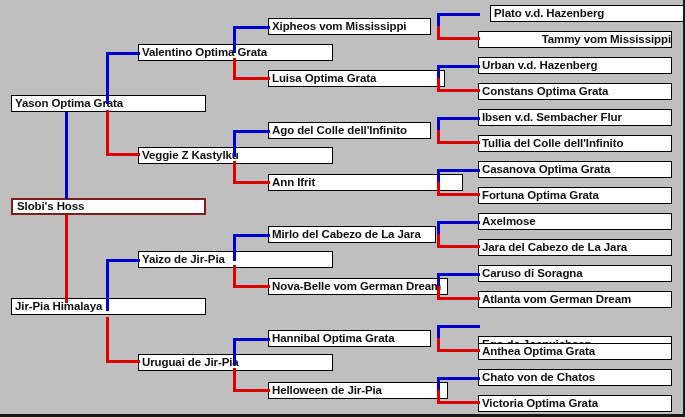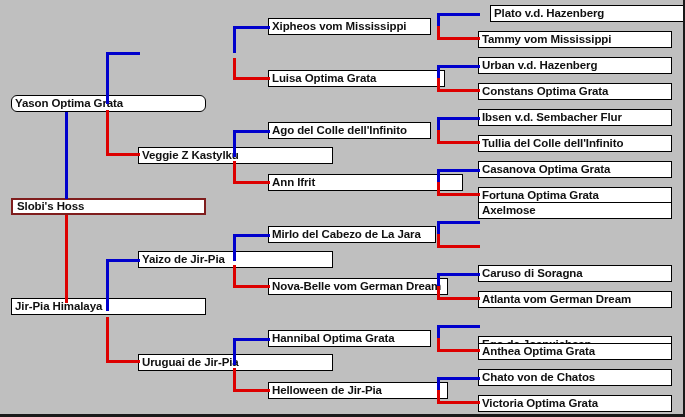--- a/index.html
+++ b/index.html
@@ -50,26 +50,27 @@
   .sire  { background: #0000cc; }
   .dam   { background: #dd0000; }
 </style>
 </head>
 <body>
 
 <div id="chart-root">
 
   <div class="node focus" style="left:11px; top:198px; width:195px;">Slobi's Hoss</div>
 
-  <div class="node" style="left:11px; top:95px; width:195px;border-radius:6px;">Yason Optima Grata</div>
+  <div class="node" style="left:11px; top:95px; width:195px;">Yason Optima Grata</div>
   <div class="node" style="left:11px; top:298px; width:195px;">Jir-Pia Himalaya</div>
 
   <div class="vline sire" style="left:65px; top:112px; height:87px;"></div>
   <div class="vline dam" style="left:65px; top:215px; height:88px;"></div>
 
+  <div class="node" style="left:138px; top:44px; width:195px;">Valentino Optima Grata</div>
   <div class="node" style="left:138px; top:147px; width:195px;">Veggie Z Kastylku</div>
   <div class="node" style="left:138px; top:251px; width:195px;">Yaizo de Jir-Pia</div>
   <div class="node" style="left:138px; top:354px; width:195px;">Uruguai de Jir-Pia</div>
 
   <div class="vline sire" style="left:106px; top:52px; height:52px;"></div>
   <div class="hline sire" style="left:106px; top:52px; width:34px;"></div>
 
   <div class="vline dam" style="left:106px; top:110px; height:46px;"></div>
   <div class="hline dam" style="left:106px; top:153px; width:34px;"></div>
 
@@ -102,28 +103,29 @@
   <div class="hline sire" style="left:233px; top:234px; width:37px;"></div>
   <div class="vline dam" style="left:233px; top:265px; height:22px;"></div>
   <div class="hline dam" style="left:233px; top:285px; width:37px;"></div>
 
   <div class="vline sire" style="left:233px; top:338px; height:27px;"></div>
   <div class="hline sire" style="left:233px; top:338px; width:37px;"></div>
   <div class="vline dam" style="left:233px; top:368px; height:22px;"></div>
   <div class="hline dam" style="left:233px; top:389px; width:37px;"></div>
 
   <div class="node" style="left:478px; top:5px;   width:194px;margin-left:12px;">Plato v.d. Hazenberg</div>
-  <div class="node" style="left:478px; top:31px;  width:194px;">Tammy vom Mississippi</div>
+  <div class="node" style="left:478px; top:31px;  width:194px;text-align:right;">Tammy vom Mississippi</div>
   <div class="node" style="left:478px; top:57px;  width:194px;">Urban v.d. Hazenberg</div>
   <div class="node" style="left:478px; top:83px;  width:194px;">Constans Optima Grata</div>
   <div class="node" style="left:478px; top:109px; width:194px;">Ibsen v.d. Sembacher Flur</div>
   <div class="node" style="left:478px; top:135px; width:194px;">Tullia del Colle dell'Infinito</div>
   <div class="node" style="left:478px; top:161px; width:194px;">Casanova Optima Grata</div>
   <div class="node" style="left:478px; top:187px; width:194px;">Fortuna Optima Grata</div>
-  <div class="node" style="left:478px; top:202px; width:194px;">Axelmose</div>
+  <div class="node" style="left:478px; top:213px; width:194px;">Axelmose</div>
+  <div class="node" style="left:478px; top:239px; width:194px;">Jara del Cabezo de La Jara</div>
   <div class="node" style="left:478px; top:265px; width:194px;">Caruso di Soragna</div>
   <div class="node" style="left:478px; top:291px; width:194px;">Atlanta vom German Dream</div>
   <div class="node" style="left:478px; top:336px; width:194px;">Ego de Joanxichcan</div>
   <div class="node" style="left:478px; top:343px; width:194px;">Anthea Optima Grata</div>
   <div class="node" style="left:478px; top:369px; width:194px;">Chato von de Chatos</div>
   <div class="node" style="left:478px; top:395px; width:194px;">Victoria Optima Grata</div>
 
   <div class="vline sire" style="left:437px; top:13px; height:14px;"></div>
   <div class="hline sire" style="left:437px; top:13px; width:43px;"></div>
   <div class="vline dam" style="left:437px; top:26px; height:14px;"></div>

